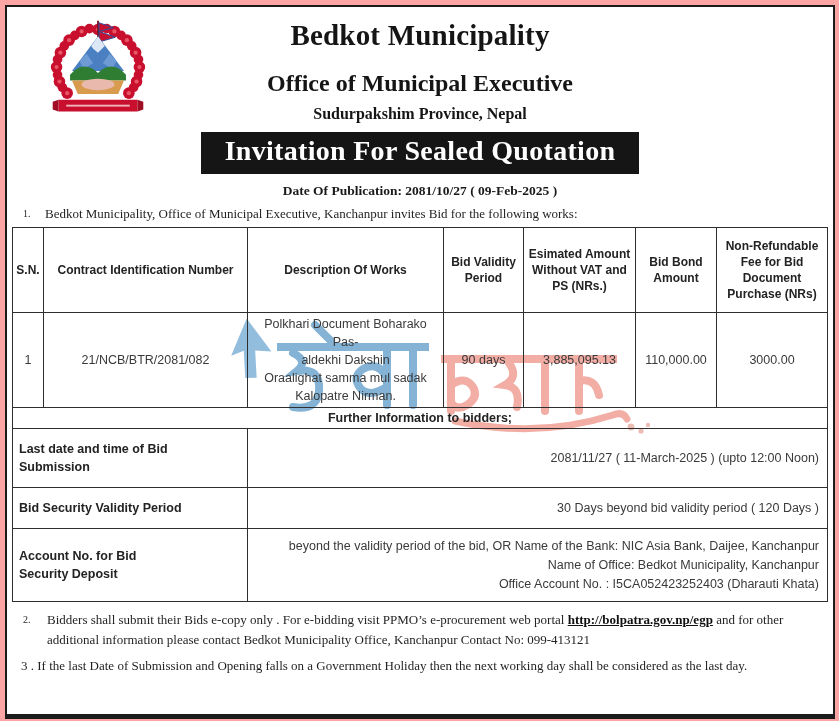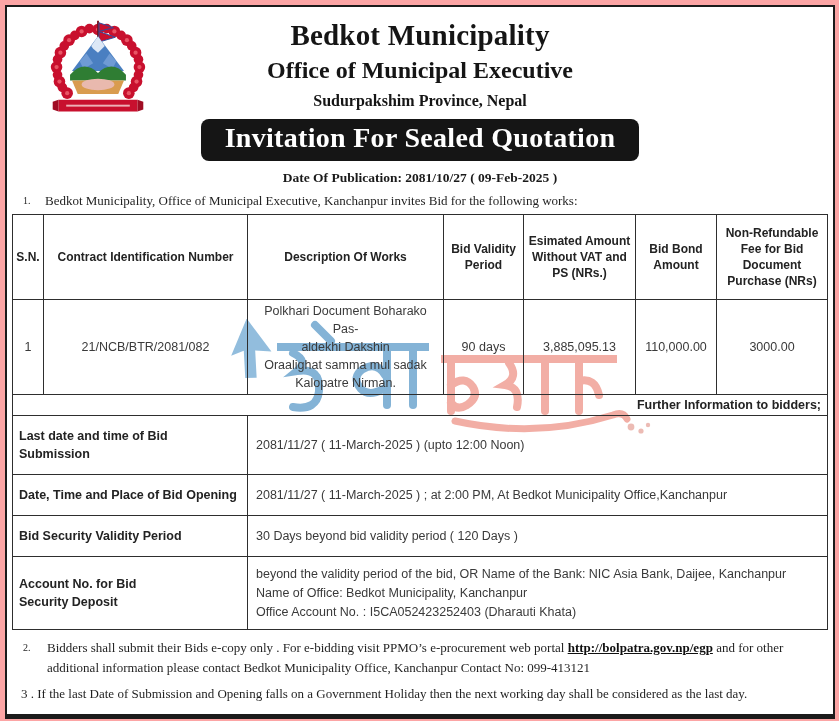--- a/index.html
+++ b/index.html
@@ -5,26 +5,26 @@
   * { margin:0; padding:0; box-sizing:border-box; }
   html,body { width:839px; height:721px; background:#fbfbfb; font-family:"Liberation Sans",sans-serif; }
   .sheet { position:relative; width:839px; height:721px; background:#fca5a5; }
   .frame { position:absolute; left:5px; top:5px; right:4px; bottom:2px;
            border:2.5px solid #1b1b1b; border-bottom-width:5px; background:#fff; overflow:hidden; }
 
   
   .emblem { position:absolute; left:38px; top:10px; width:106px; height:106px; }
   .head-block { text-align:center; padding-top:12px; font-family:"Liberation Serif",serif; color:#151515; }
   .h-muni   { font-size:29px; font-weight:bold; letter-spacing:.2px; }
-  .h-office { font-size:24px; font-weight:bold; margin-top:5px; }
+  .h-office { font-size:24px; font-weight:bold; margin-top:18px; }
   .h-loc    { font-size:16px; font-weight:bold; margin-top:11px; }
   .h-prov   { font-size:16px; font-weight:bold; margin-top:8px; }
   .banner-wrap { text-align:center; margin-top:9px; }
   .banner { display:inline-block; background:#151515; color:#ffffff; font-family:"Liberation Serif",serif;
-            font-weight:bold; font-size:28px; padding:3px 24px 7px 24px; letter-spacing:.3px;border-radius:8px; }
+            font-weight:bold; font-size:28px; padding:3px 24px 7px 24px; letter-spacing:.3px; }
   .publine { text-align:center; font-family:"Liberation Serif",serif; font-weight:bold;
              font-size:13.5px; color:#1a1a1a; margin-top:9px; }
   .intro { position:relative; font-family:"Liberation Serif",serif; font-size:13px; color:#1f1f1f;
            margin:7px 10px 0 38px; }
   .intro .num { position:absolute; left:-22px; top:2px; font-size:10px; }
 
   
   .wm { position:absolute; left:220px; top:312px; width:440px; height:120px; z-index:0; opacity:.85; }
 
   
@@ -32,28 +32,28 @@
                 width:815px; table-layout:fixed; background:transparent; }
   table.works td, table.works th { border:1.5px solid #2e2e2e; background:transparent;
                 font-family:"Liberation Sans",sans-serif; overflow:hidden; }
   th.hcell { font-size:12px; font-weight:bold; color:#232323; text-align:center;
              vertical-align:middle; line-height:16px; white-space:pre-line; padding:2px; }
   tr.hrow { height:85px; }
   tr.drow { height:91px; }
   td.dcell { font-size:12.5px; color:#3a3a3a; text-align:center; vertical-align:middle;
              line-height:18px; white-space:pre-line; padding:2px; }
   tr.further { height:21px; }
-  td.further-cell { font-size:12.5px; font-weight:bold; color:#232323; text-align:right;
+  td.further-cell { font-size:12.5px; font-weight:bold; color:#232323; text-align:center;
                     padding:2px 6px; vertical-align:middle; }
   tr.irow  { height:27px; }
   tr.irow-tall { height:34px; }
   tr.irow-xtall { height:73px; }
   td.ilabel { font-size:12.5px; font-weight:bold; color:#232323; text-align:left;
               padding:11px 6px; vertical-align:middle; white-space:pre-line; line-height:18px; }
-  td.ivalue { font-size:12.5px; color:#3a3a3a; text-align:left; padding:3px 8px;
+  td.ivalue { font-size:12.5px; color:#3a3a3a; text-align:right; padding:3px 8px;
               vertical-align:middle; white-space:pre-line; line-height:19px; }
 
   
   .note { position:relative; font-family:"Liberation Serif",serif; font-size:13px; color:#1f1f1f;
           line-height:1.5; margin:8px 12px 0 40px; }
   .note .num { position:absolute; left:-24px; top:2px; font-size:10px; }
   .note .lnk { font-weight:bold; text-decoration:underline; color:#101010; }
   .note3 { font-family:"Liberation Serif",serif; font-size:13px; color:#1f1f1f; margin:9px 12px 0 14px; }
 </style>
 </head>
@@ -227,24 +227,20 @@
           <td class="dcell">3000.00</td>
         </tr>
         <tr class="further">
           <td class="further-cell" colspan="7">Further Information to bidders;</td>
         </tr>
         <tr class="irow">
           <td class="ilabel" colspan="2">Last date and time of Bid  Submission</td>
           <td class="ivalue" colspan="5">2081/11/27 ( 11-March-2025 ) (upto 12:00 Noon)</td>
         </tr>
         <tr class="irow">
-          <td class="ilabel" colspan="2">Date, Time and Place of Bid  Opening</td>
-          <td class="ivalue" colspan="5">2081/11/27 ( 11-March-2025 ) ; at 2:00 PM, At Bedkot    Municipality Office,Kanchanpur</td>
-        </tr>
-        <tr class="irow">
           <td class="ilabel" colspan="2">Bid Security Validity Period</td>
           <td class="ivalue" colspan="5">30 Days beyond bid validity period ( 120 Days )</td>
         </tr>
         <tr class="irow-xtall">
           <td class="ilabel" colspan="2">Account No. for Bid
 Security  Deposit</td>
           <td class="ivalue" colspan="5">beyond the validity period of the bid, OR Name of the Bank: NIC Asia Bank, Daijee, Kanchanpur  Name of Office: Bedkot Municipality, Kanchanpur
 Office Account No. : I5CA052423252403 (Dharauti Khata)</td>
         </tr>
       </tbody>

